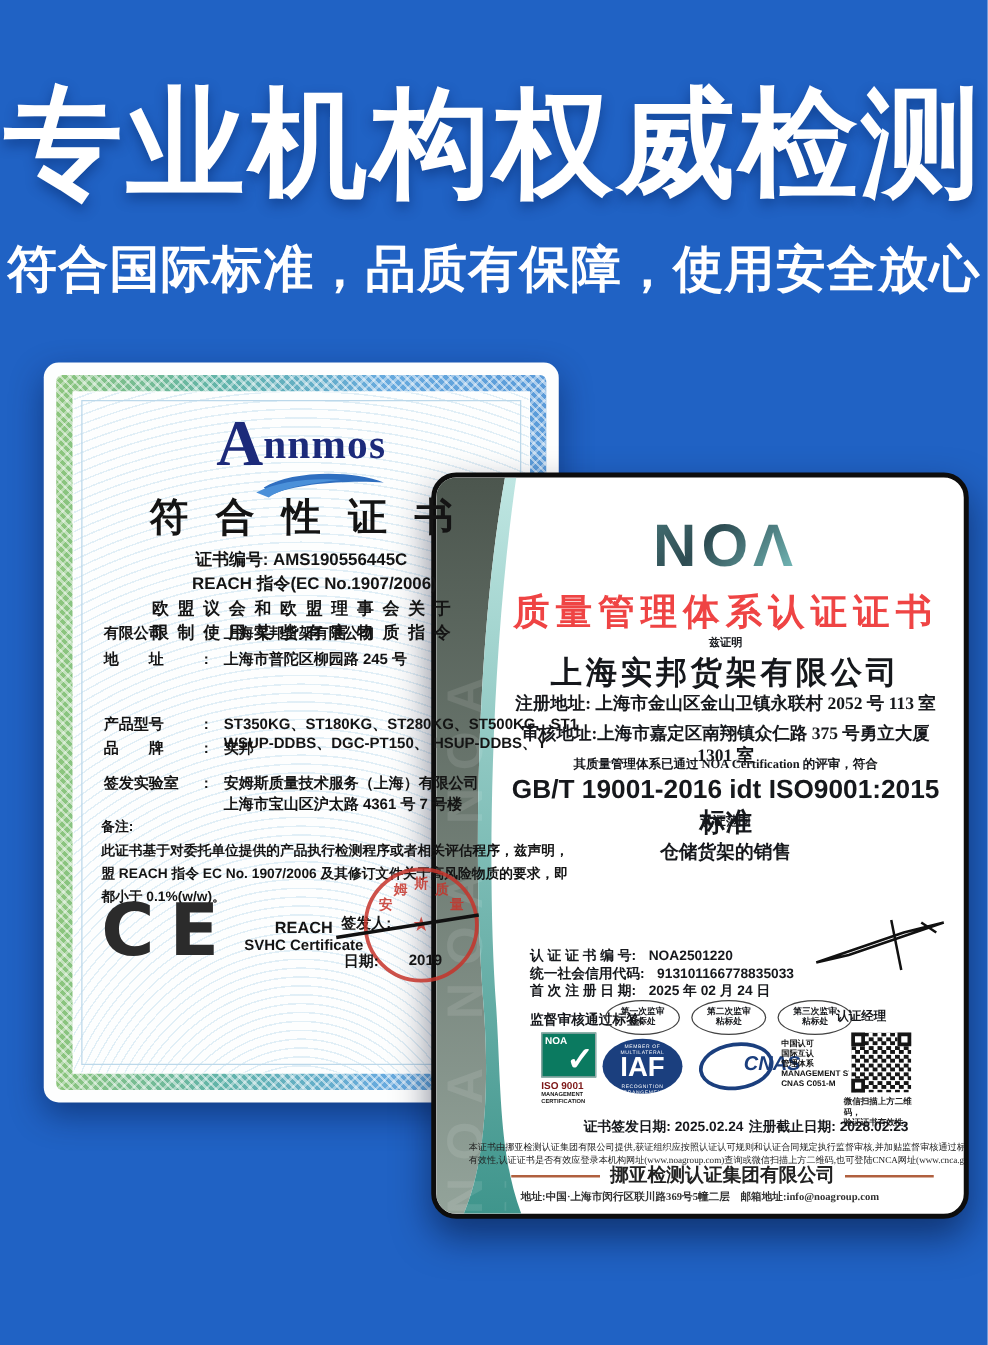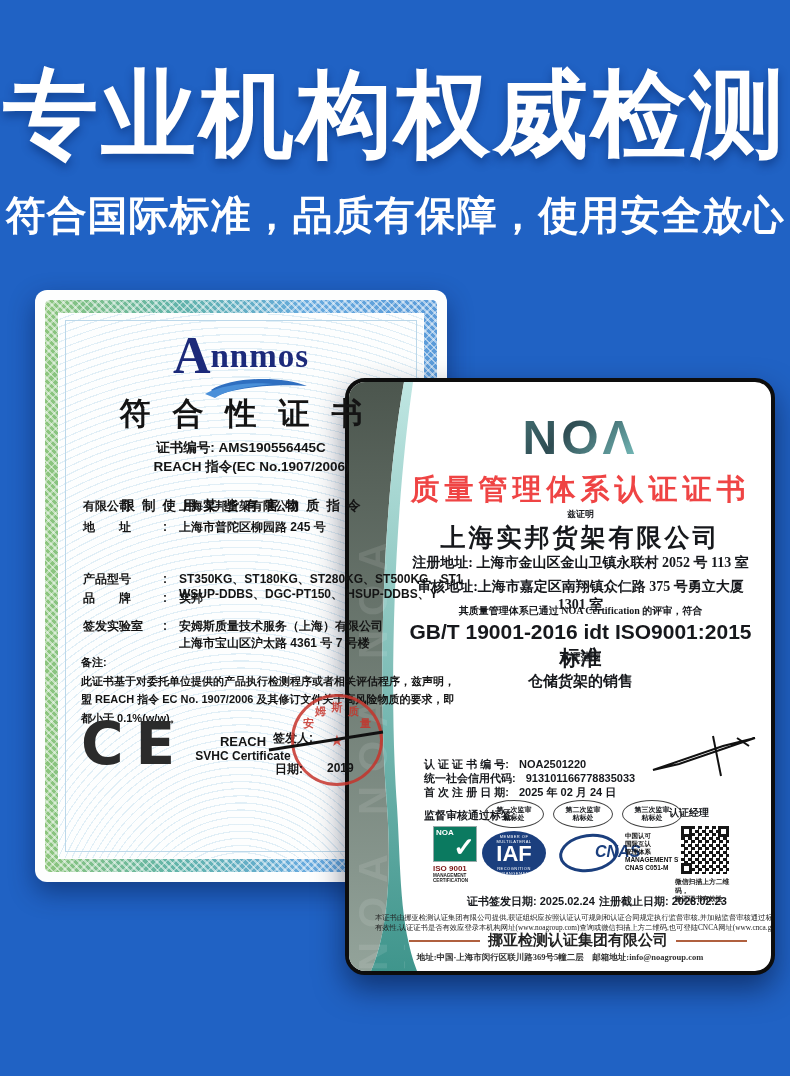--- a/index.html
+++ b/index.html
@@ -161,20 +161,21 @@
         <span class="big-a">A</span><span class="rest">nnmos</span>
       </div>
       <svg class="lc-swoosh" viewBox="0 0 110 26">
         <path d="M8 16 C30 2 80 2 104 12 C80 10 34 12 14 22 Z" fill="#2f6fc0"></path>
         <path d="M2 20 C20 10 50 8 70 10 C48 12 22 16 12 24 Z" fill="#4a90d9"></path>
       </svg>
 
       <div class="lc-title">符合性证书</div>
       <div class="lc-line lc-certno">证书编号: AMS190556445C</div>
       <div class="lc-line lc-dir1">REACH 指令(EC No.1907/2006)</div>
+      <div class="lc-line lc-dir2">欧盟议会和欧盟理事会关于</div>
       <div class="lc-line lc-dir3">限制使用某些有害物质指令</div>
 
       <div class="lc-row" style="top:208px">
         <span class="lbl">有限公司</span><span class="sep">:</span><span>上海实邦货架有限公司</span>
       </div>
       <div class="lc-row" style="top:229px">
         <span class="lbl">地　　址</span><span class="sep">:</span><span>上海市普陀区柳园路 245 号</span>
       </div>
       <div class="lc-row" style="top:281px">
         <span class="lbl">产品型号</span><span class="sep">:</span><span>ST350KG、ST180KG、ST280KG、ST500KG、ST1</span>

